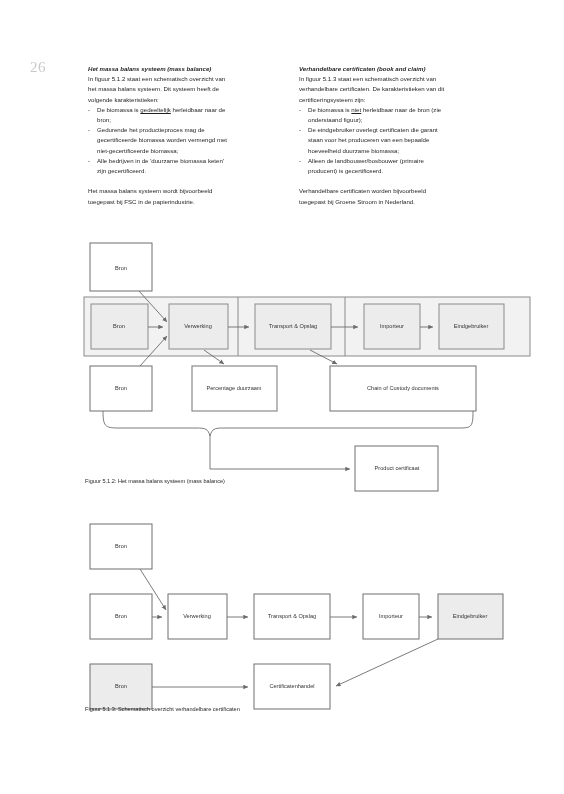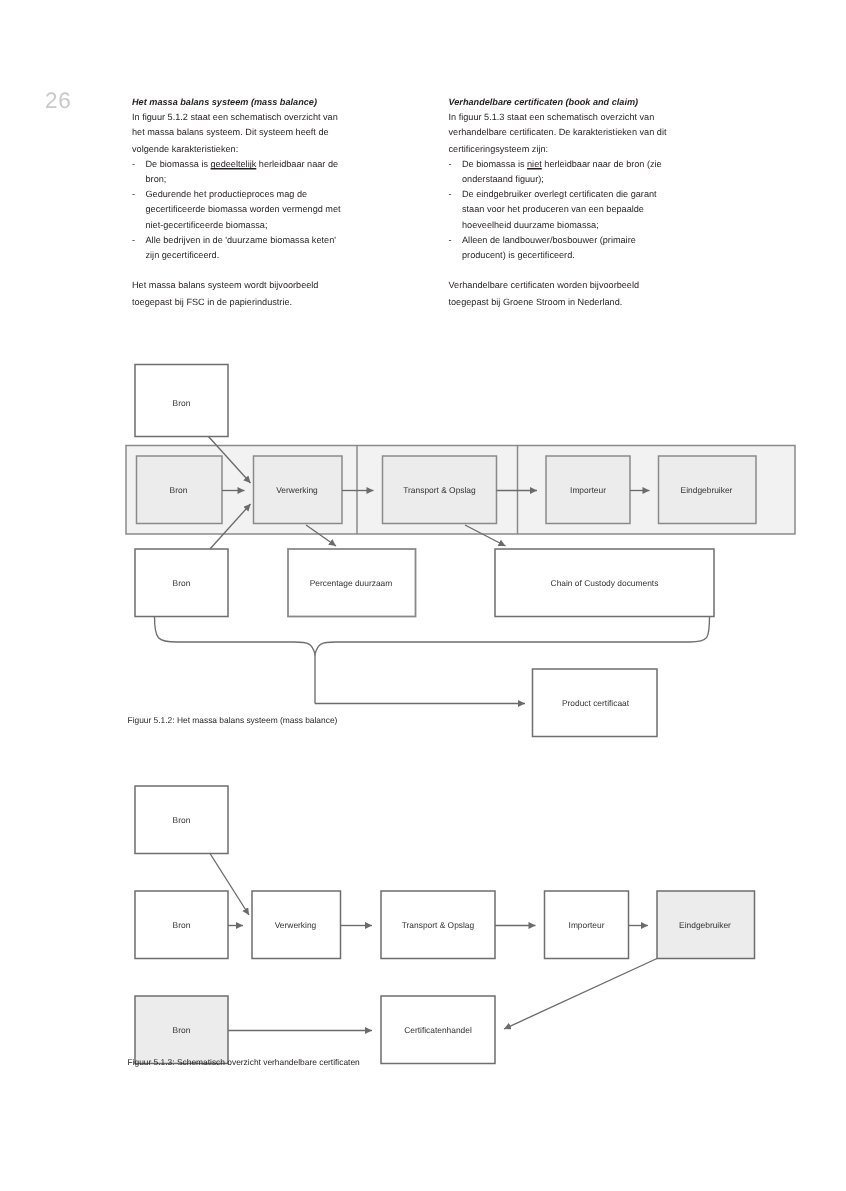--- a/index.html
+++ b/index.html
@@ -17,21 +17,21 @@
   }
 
   
   #page-number {
     position: absolute;
     left: 30px;
     top: 59px;
     font-size: 15px;
     color: #c9c9c9;
     letter-spacing: 0.5px;
-    font-family: Liberation Sans, sans-serif;
+    font-family: Liberation Serif, serif;
   }
 
   
   .col {
     position: absolute;
     top: 64px;
     font-size: 6.1px;
     line-height: 10.2px;
     color: #231f20;
   }

